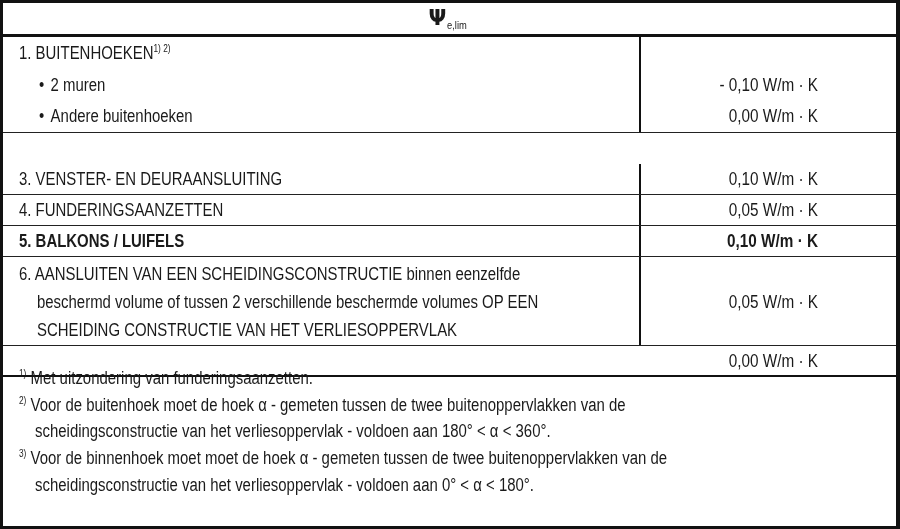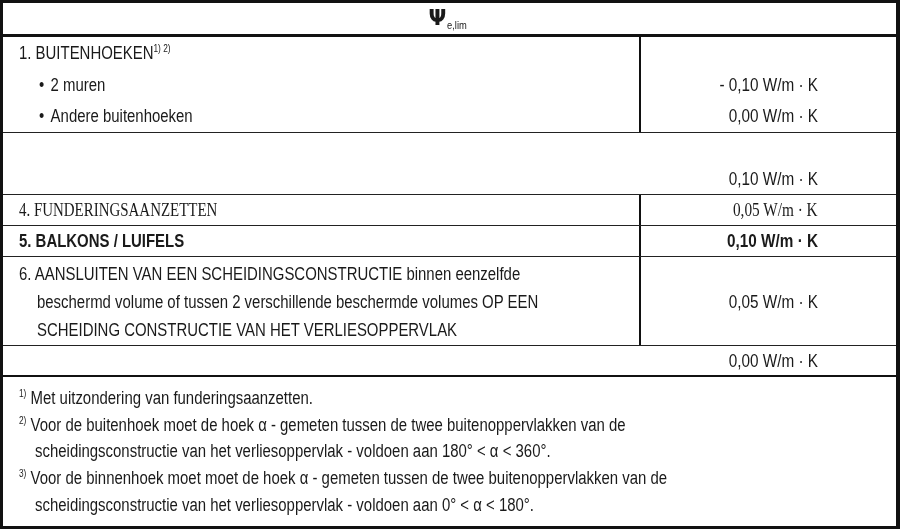--- a/index.html
+++ b/index.html
@@ -32,21 +32,21 @@
       position: absolute; font-size: 18px; white-space: nowrap; line-height: 20px;
       transform: scaleX(0.83); transform-origin: left center;
     }
     .val {
       position: absolute; right: 78px; font-size: 18px; line-height: 20px; white-space: nowrap;
       transform: scaleX(0.85); transform-origin: right center;
     }
     sup { font-size: 10px; vertical-align: 7px; line-height: 0; }
     .bullet { display: inline-block; width: 14px; }
     .foot {
-      position: absolute; left: 0; top: 377px; width: 100%; bottom: 0; padding-left: 36px;
+      position: absolute; left: 0; top: 357px; width: 100%; bottom: 0; padding-left: 36px;
     }
     .fline {
       position: absolute; left: 16px; font-size: 18px; line-height: 20px; white-space: nowrap;
       transform: scaleX(0.83); transform-origin: left center;
     }
   </style>
 </head>
 <body>
 
 <div class="frame">
@@ -63,26 +63,29 @@
       <div class="line" style="left:36px;top:69px;"><span class="bullet">•</span><span>Andere buitenhoeken</span></div>
     </div>
     <div class="right">
       <div class="val" style="top:38px;">- 0,10 W/m · K</div>
       <div class="val" style="top:69px;">0,00 W/m · K</div>
     </div>
   </div>
 
 
   <div class="row" style="top:161px;height:31px;">
+    <div class="left">
+        <div class="line" style="left:16px;top:5px;">3. VENSTER- EN DEURAANSLUITING</div>
+      </div>
     <div class="right">
         <div class="val" style="top:5px;">0,10 W/m · K</div>
       </div>
   </div>
 
-  <div class="row" style="top:192px;height:31px;font-family:Liberation Serif, serif;">
+  <div class="row" style="top:192px;height:31px;">
     <div class="left">
         <div class="line" style="left:16px;top:5px;">4. FUNDERINGSAANZETTEN</div>
       </div>
     <div class="right">
         <div class="val" style="top:5px;">0,05 W/m · K</div>
       </div>
   </div>
 
   <div class="row" style="top:223px;height:31px;font-weight:bold;">
     <div class="left">

